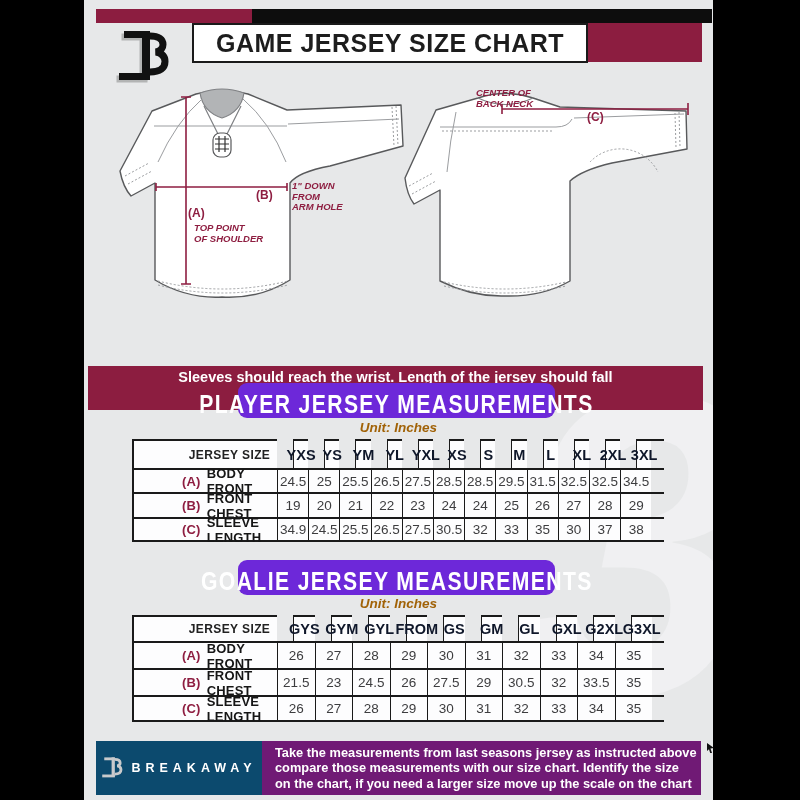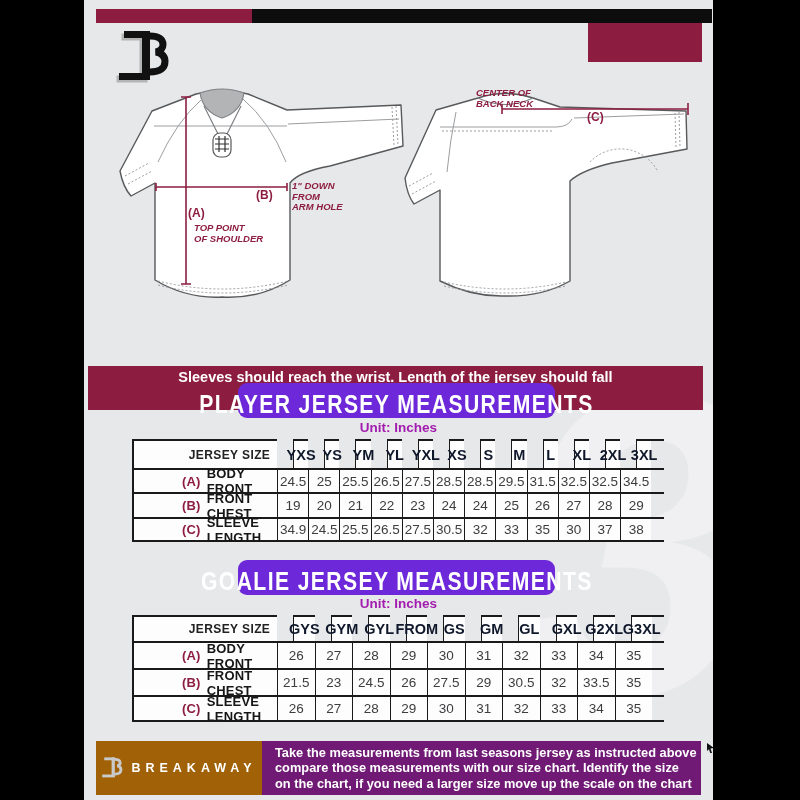--- a/index.html
+++ b/index.html
@@ -33,59 +33,62 @@
   .banner { left:4px; top:328px; width:615px; height:44px; background:#8c1d40; z-index:2;
             display:flex; flex-direction:column; align-items:center; justify-content:center;margin-top:38px; }
   .banner div { color:#fff; font-size:14.5px; font-weight:600; line-height:21px; text-align:center; }
 
   
   .sec-title { background:#6d28d9; border-radius:9px; z-index:2; display:flex; align-items:flex-end; justify-content:center; }
   .sec-title span { color:#fff; font-size:23px; font-weight:800; letter-spacing:1.5px; white-space:nowrap;
                     display:inline-block; transform:scale(.92,1.15); }
   .sec-player { left:154px; top:383px; width:317px; height:35px; }
   .sec-goalie { left:154px; top:560px; width:317px; height:35px; }
-  .unit { width:629px; text-align:center; font-size:13.5px; font-weight:700; color:#a21caf; z-index:2; }
+  .unit { width:629px; text-align:center; font-size:13.5px; font-weight:700; font-style:italic; color:#a16207; z-index:2; }
   .unit-player { left:0; top:420px; }
   .unit-goalie { left:0; top:596px; }
 
   
   .size-table { left:48px; display:grid; z-index:2; }
   .player-table { top:439px; grid-template-columns:145px repeat(12,31.2px) 13px; grid-template-rows:29px 24px 25px 25px; }
   .goalie-table { top:615px; grid-template-columns:145px repeat(10,37.5px) 12px; grid-template-rows:26px 27px 27px 27px; }
   .cell { background:#fdfdfe; border-top:2px solid #1a1a1a; display:flex; align-items:center; justify-content:center; }
   .cell.vline { border-left:1.5px solid #1a1a1a; }
   .cell.outer { border-left:2px solid #1a1a1a;padding-left:48px; }
   .cell.bottom { border-bottom:2px solid #1a1a1a; }
   .cell.stub { background:transparent; }
   .corner { font-size:12px; font-weight:600; letter-spacing:.4px; color:#222; }
   .size-h { font-size:14.5px; font-weight:700; color:#0f172a;margin-left:16px; }
   .rowlab { justify-content:flex-start; padding-left:30px; font-size:13px; font-weight:700; color:#161616; letter-spacing:.2px; }
   .rowlab .rk { color:#8e1e41; font-weight:800; margin-right:6px; }
   .val { font-size:13.5px; font-weight:500; color:#3d3d3f; }
 
   
-  .foot-black { left:12px; top:741px; width:166px; height:54px; background:#a16207; z-index:2;
+  .foot-black { left:12px; top:741px; width:166px; height:54px; background:#0c4a6e; z-index:2;
                 display:flex; align-items:center; justify-content:center; gap:8px; }
   .brand { color:#fff; font-size:12.5px; font-weight:700; letter-spacing:5px; }
   .foot-maroon { left:178px; top:741px; width:439px; height:54px; background:#701a75; z-index:2;
                  display:flex; flex-direction:column; justify-content:center; padding-left:13px; }
   .foot-maroon div { color:#fff; font-size:12.8px; font-weight:600; line-height:15.5px; white-space:nowrap; }
 
   .cursor { position:absolute; left:706px; top:743px; z-index:5; }
 </style>
 </head>
 <body>
 
 <div class="content">
 
   <div class="abs watermark">3</div>
 
   <div class="abs strip-maroon"></div>
   <div class="abs strip-black"></div>
   <div class="abs maroon-block"></div>
+  <div class="abs title-box">
+    <h1>GAME JERSEY SIZE CHART</h1>
+  </div>
   <svg class="abs logo" width="54" height="60" viewBox="0 0 54 60">
     <g fill="#8a8a8a" transform="translate(-2.5,2.5)" opacity=".55">
       <rect x="8" y="4" width="26" height="7"></rect>
         <rect x="26" y="4" width="8" height="47"></rect>
         <rect x="3" y="46" width="31" height="7"></rect>
     </g>
     <g>
       <rect x="8" y="4" width="26" height="7" fill="#111"></rect>
       <rect x="26" y="4" width="8" height="47" fill="#111"></rect>
       <rect x="3" y="46" width="31" height="7" fill="#111"></rect>

